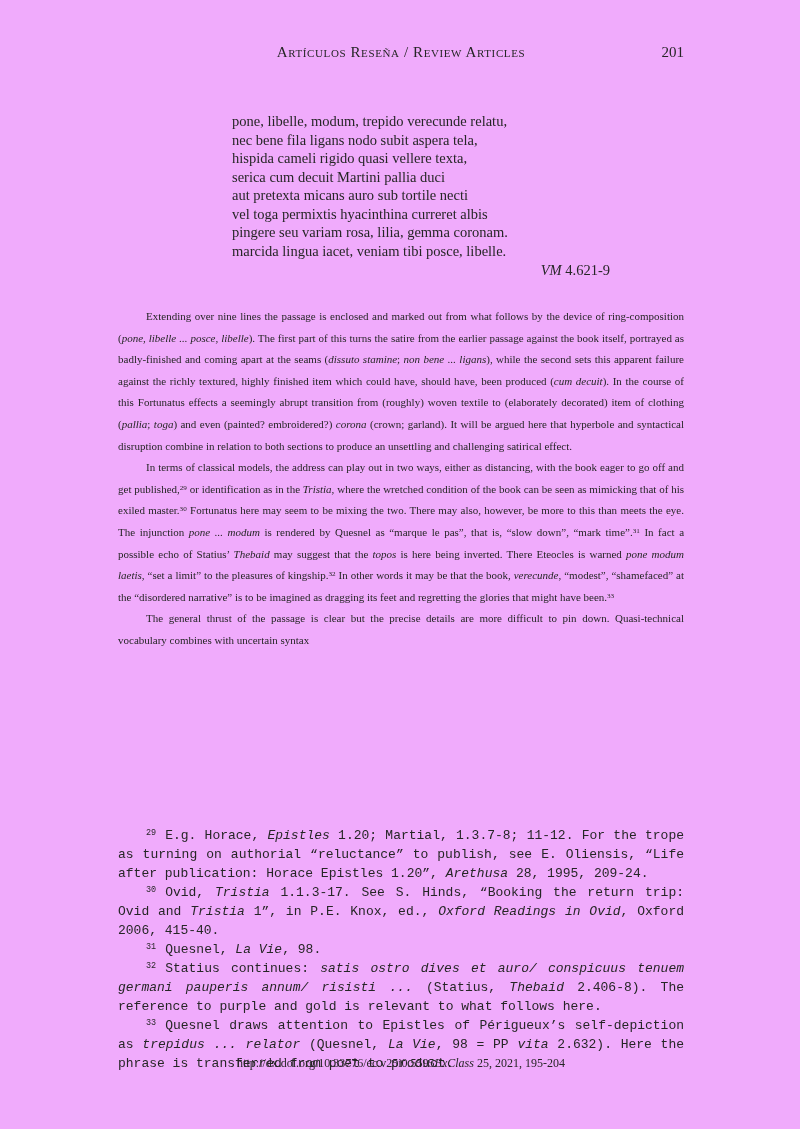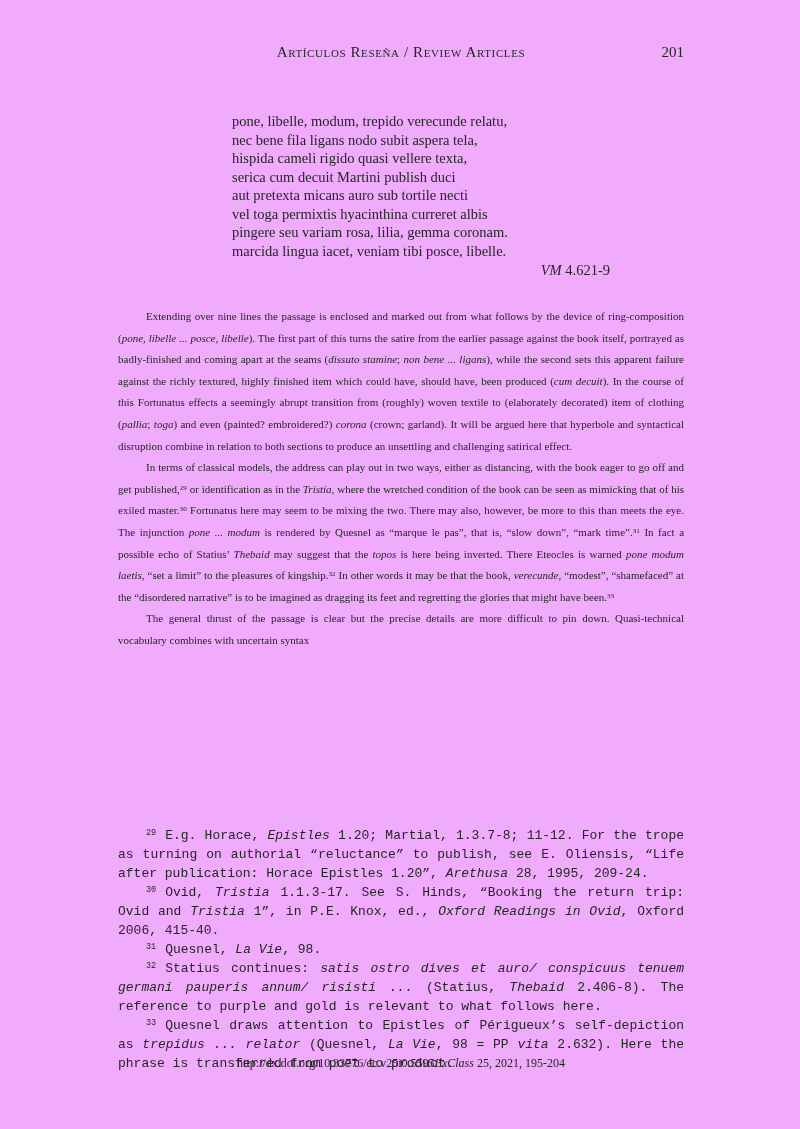--- a/index.html
+++ b/index.html
@@ -93,21 +93,21 @@
   <div class="page-header">
     <span class="running-head">Artículos Reseña / Review Articles</span>
     <span class="page-number">201</span>
   </div>
 
   <div class="verse-quote">
     <div>
         <div class="poem-line">pone, libelle, modum, trepido verecunde relatu,</div>
         <div class="poem-line">nec bene fila ligans nodo subit aspera tela,</div>
         <div class="poem-line">hispida cameli rigido quasi vellere texta,</div>
-        <div class="poem-line">serica cum decuit Martini publish duci</div>
+        <div class="poem-line">serica cum decuit Martini pallia duci</div>
         <div class="poem-line">aut pretexta micans auro sub tortile necti</div>
         <div class="poem-line">vel toga permixtis hyacinthina curreret albis</div>
         <div class="poem-line">pingere seu variam rosa, lilia, gemma coronam.</div>
         <div class="poem-line">marcida lingua iacet, veniam tibi posce, libelle.</div>
       </div>
     <div class="quote-attribution">
       <span class="it">VM</span><span> 4.621-9</span>
     </div>
   </div>
 

